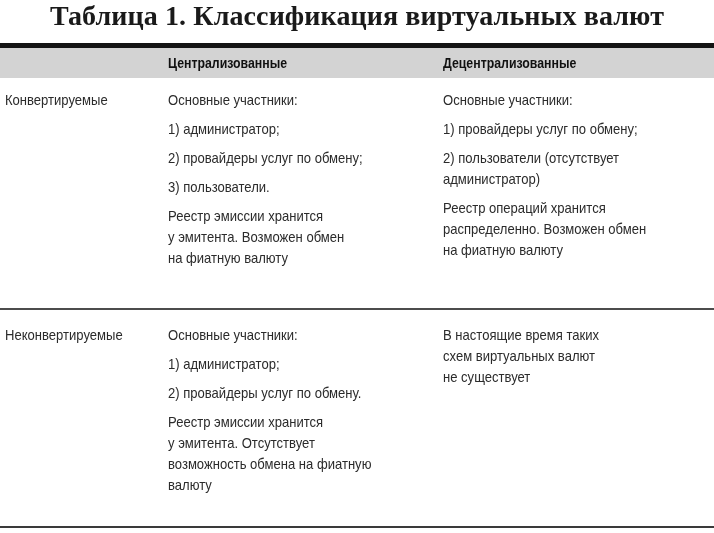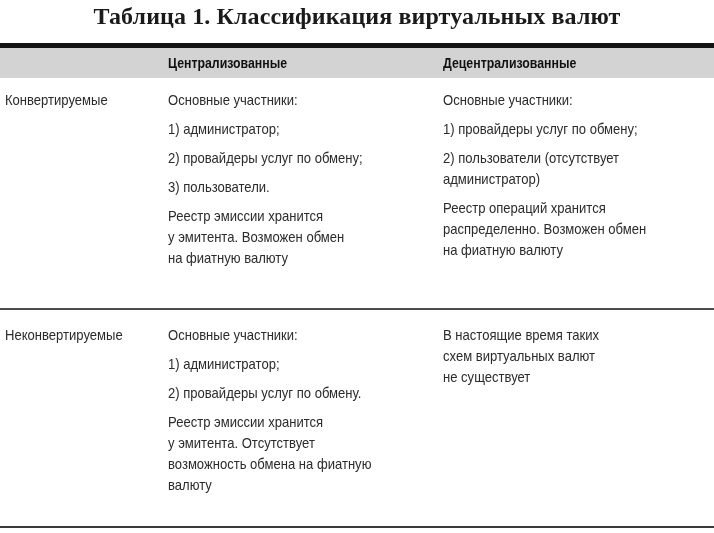--- a/index.html
+++ b/index.html
@@ -18,21 +18,21 @@
 
   
   .table-title {
     position: absolute;
     left: 0;
     top: 2px;
     width: 714px;
     text-align: center;
     font-family: "Liberation Serif", "DejaVu Serif", serif;
     font-weight: bold;
-    font-size: 24px;
+    font-size: 28px;
     line-height: 28px;
     letter-spacing: 0.1px;
     color: #1a1a1a;
   }
 
   
   .rule-top {
     position: absolute;
     left: 0;
     top: 43px;

